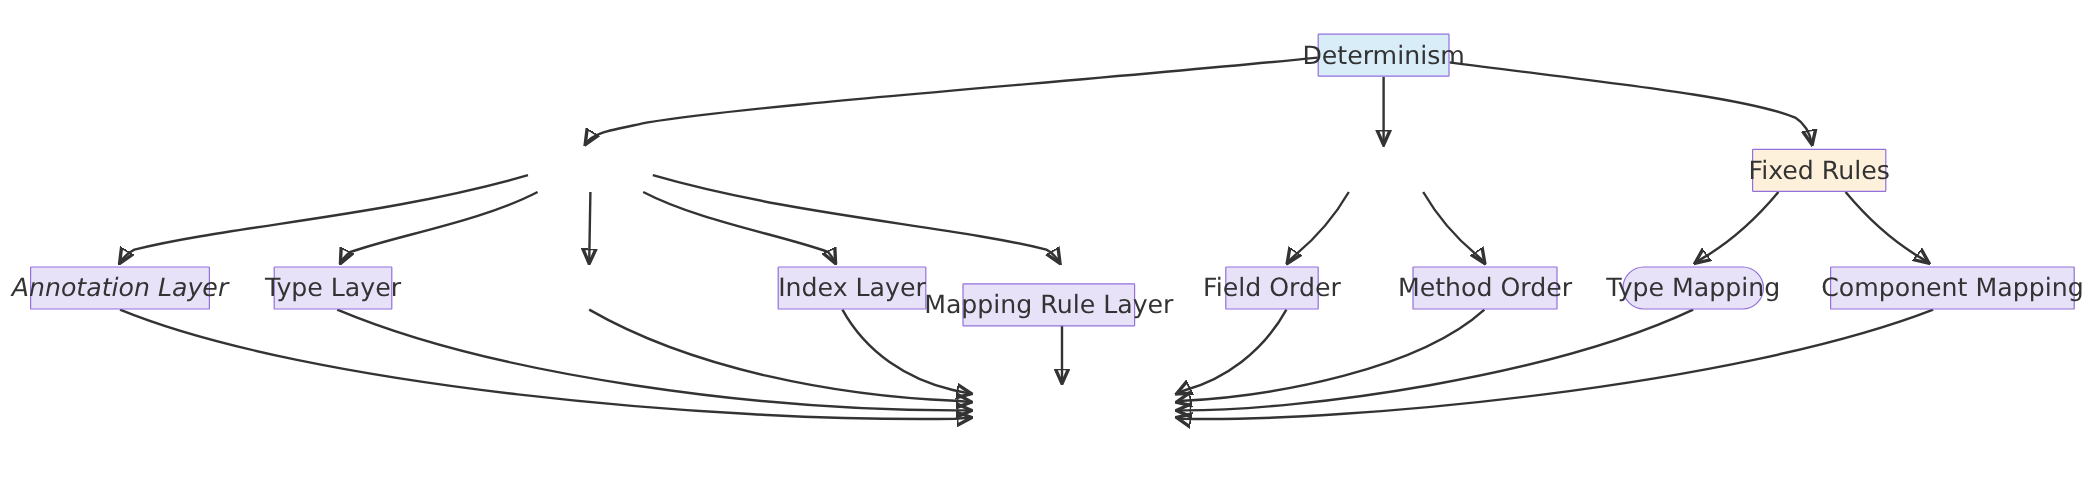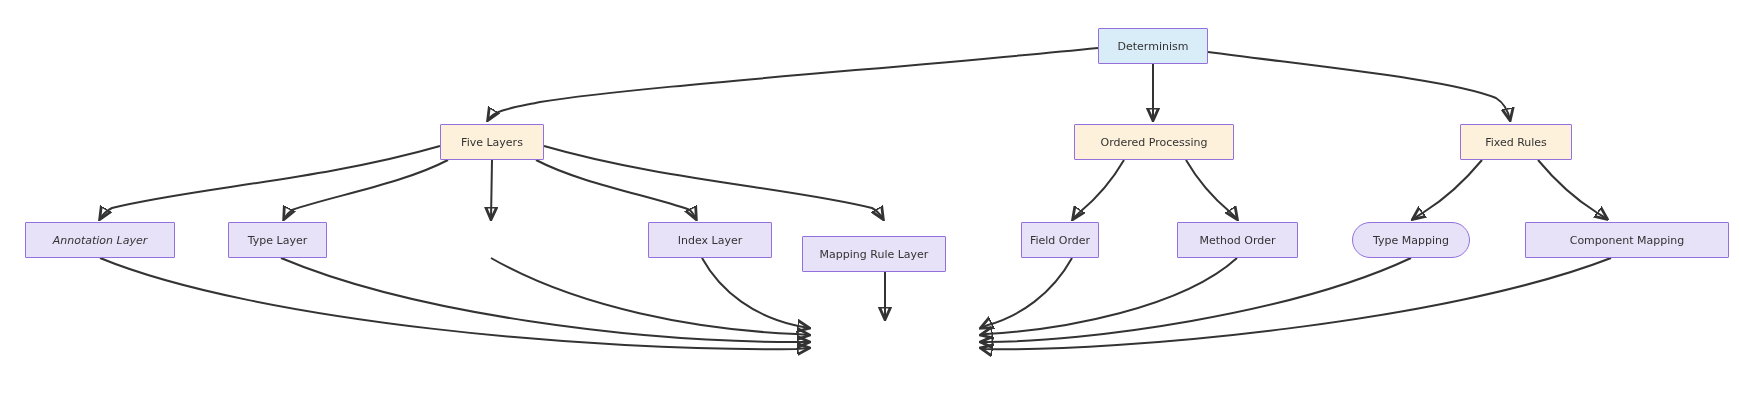--- a/index.html
+++ b/index.html
@@ -6,21 +6,21 @@
   .canvas {
     position:relative; width:1740px; height:410px; background:#ffffff;
     font-family:"DejaVu Sans","Liberation Sans",sans-serif; overflow:hidden;
   }
   .edges { position:absolute; left:0; top:0; width:1740px; height:410px; }
   .edges path { fill:none; stroke:#333333; stroke-width:2px; }
   .node {
     position:absolute; height:36px; box-sizing:border-box;
     border:1.5px solid #9370db; border-radius:1px;
     display:flex; align-items:center; justify-content:center;
-    font-size:11px; color:#333333; white-space:nowrap;
+    font-size:21px; color:#333333; white-space:nowrap;
   }
   .node-root   { background:#d9edf8; }
   .node-branch { background:#fdf1dc; }
   .node-leaf   { background:#e7e2f8; }
 </style>
 </head>
 <body>
 
 <div class="canvas">
 
@@ -48,23 +48,21 @@
     <path marker-end="url(#arrow)" d="M 281 258 C 414 314, 636 342, 796 342 L 809 342"></path>
     <path marker-end="url(#arrow)" d="M 100 258 C 256 322, 596 352, 796 349 L 809 348"></path>
     <path marker-end="url(#arrow)" d="M 1072 258 C 1052 294, 1020 316, 988 325 C 985 326, 983 327, 981 328"></path>
     <path marker-end="url(#arrow)" d="M 1237 258 C 1182 308, 1062 330, 986 334 L 981 335"></path>
     <path marker-end="url(#arrow)" d="M 1411 258 C 1292 314, 1086 342, 986 342 L 981 342"></path>
     <path marker-end="url(#arrow)" d="M 1611 258 C 1446 322, 1120 352, 986 349 L 981 348"></path>
   </svg>
 
   <div class="node node-root" style="left:1098px; top:28px; width:110px;">Determinism</div>
 
-  <div class="node node-branch" style="left:440px; top:124px; width:104px;">Five Layers</div>
 
-  <div class="node node-branch" style="left:1074px; top:124px; width:160px;">Ordered Processing</div>
 
   <div class="node node-branch" style="left:1460px; top:124px; width:112px;">Fixed Rules</div>
 
   <div class="node node-leaf" style="left:25px; top:222px; width:150px;font-style:italic;">Annotation Layer</div>
 
   <div class="node node-leaf" style="left:228px; top:222px; width:99px;">Type Layer</div>
 
 
   <div class="node node-leaf" style="left:648px; top:222px; width:124px;">Index Layer</div>
 

